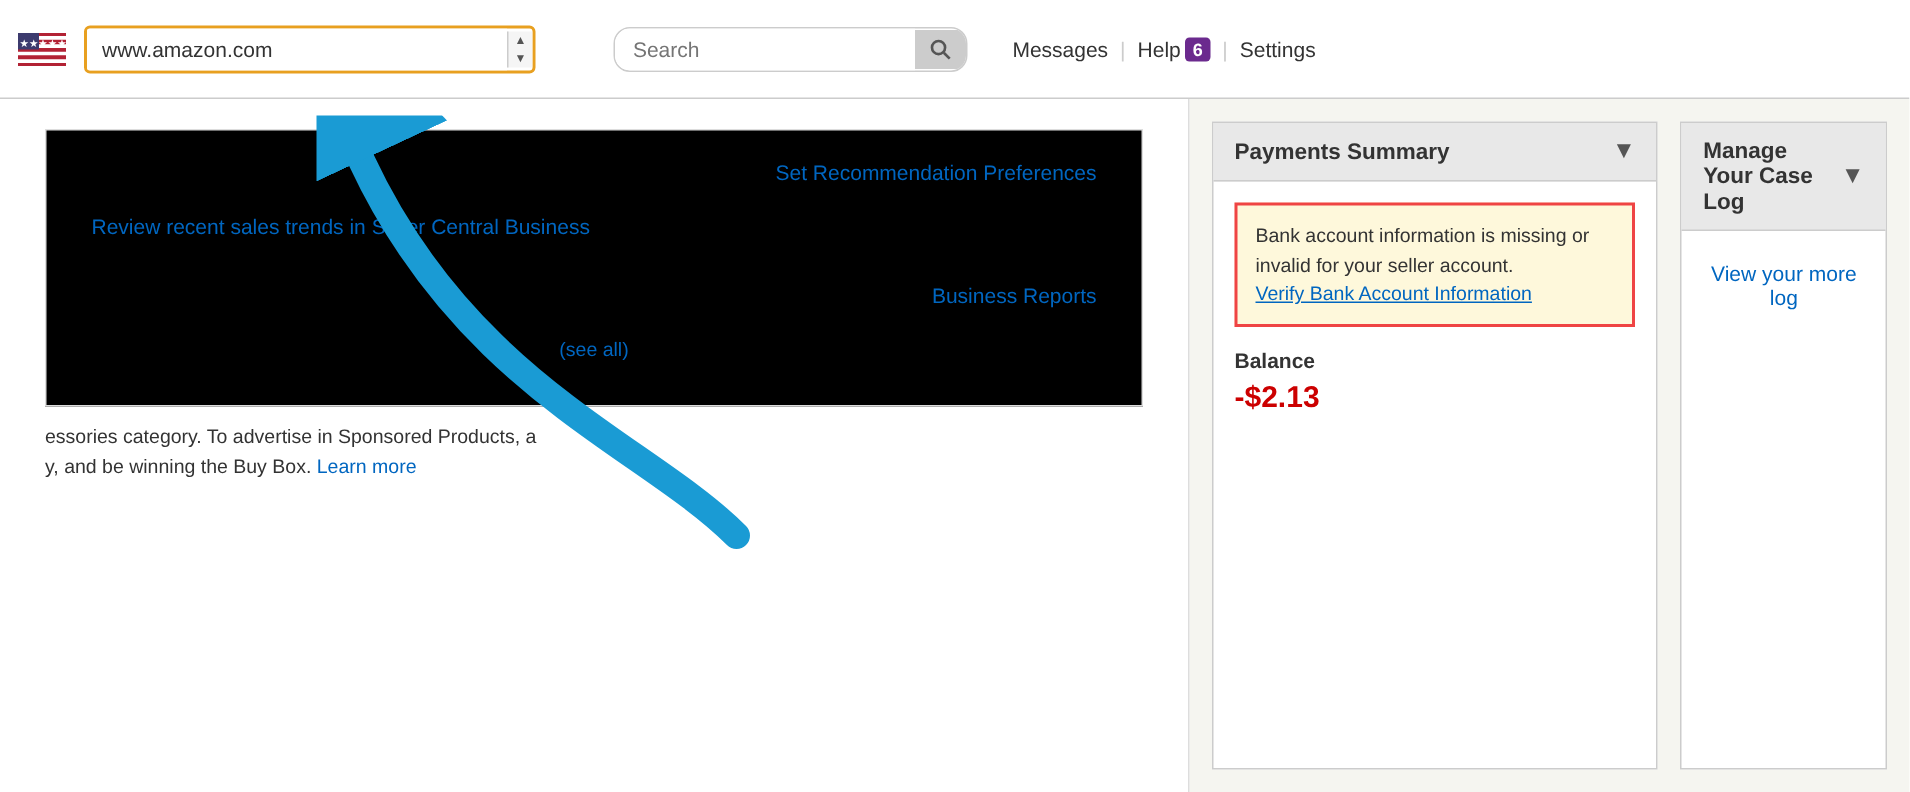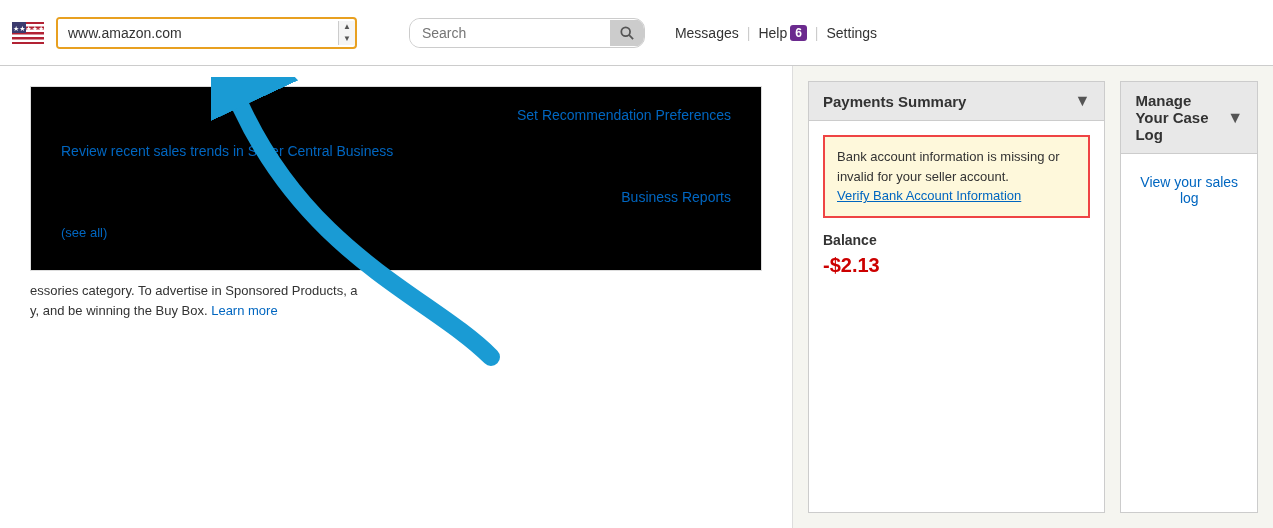--- a/index.html
+++ b/index.html
@@ -178,21 +178,21 @@
     .business-reports-link {
       display: block;
       text-align: right;
       color: #0066c0;
       text-decoration: none;
       font-size: 14px;
     }
 
     .see-all-link {
       display: block;
-      text-align: left;
+      text-align: center;
       color: #0066c0;
       text-decoration: none;
       font-size: 13px;
       margin-top: 20px;
     }
 
     .body-text {
       font-size: 13px;
       color: #333;
       line-height: 1.5;
@@ -392,18 +392,18 @@
         <div class="balance-value">-$2.13</div>
       </div>
     </div>
 
     <div class="panel-box">
       <div class="panel-header">
         <span class="panel-header-title">Manage Your Case Log</span>
         <span class="panel-toggle">▼</span>
       </div>
       <div class="panel-content">
-        <a class="case-log-link">View your sales log</a>
+        <a class="case-log-link">View your more log</a>
       </div>
     </div>
 
   </div>
 </div>
 
 </body></html>

